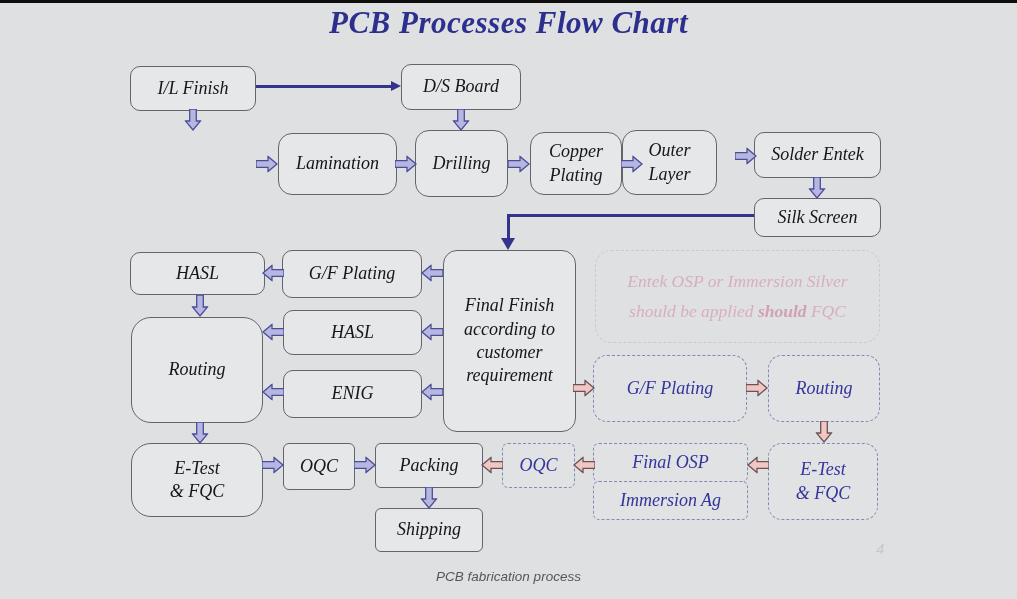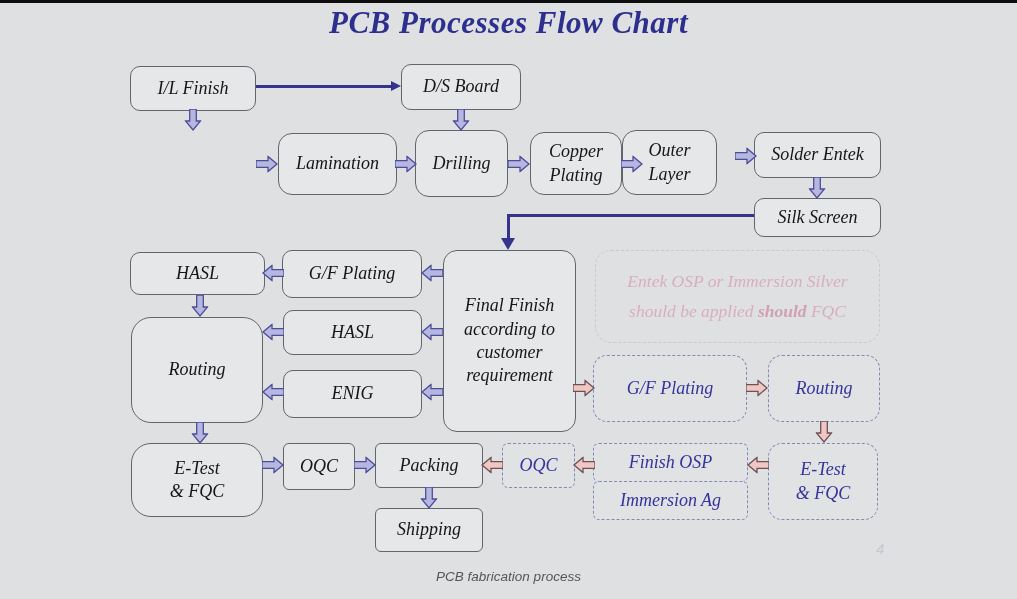--- a/index.html
+++ b/index.html
@@ -68,21 +68,21 @@
   <div class="node r20" style="left:131px;top:317px;width:132px;height:106px">Routing</div>
   <div class="node" style="left:283px;top:370px;width:139px;height:48px;border-radius:10px">ENIG</div>
 
   <div class="note" style="left:595px;top:250px;width:285px;height:93px">
     <div>Entek OSP or Immersion Silver</div>
     <div><span>should be applied </span><b>should</b><span> FQC</span></div>
   </div>
 
   <div class="node dashed" style="left:593px;top:355px;width:154px;height:67px">G/F Plating</div>
   <div class="node dashed" style="left:768px;top:355px;width:112px;height:67px">Routing</div>
-  <div class="node dashed r10" style="left:593px;top:443px;width:155px;height:39px">Finish OSP</div>
+  <div class="node dashed r10" style="left:593px;top:443px;width:155px;height:39px">Final OSP</div>
   <div class="node dashed r10" style="left:593px;top:481px;width:155px;height:39px">Immersion Ag</div>
   <div class="node dashed" style="left:768px;top:443px;width:110px;height:77px">E-Test
 &amp; FQC</div>
   <div class="node dashed r10" style="left:502px;top:443px;width:73px;height:45px">OQC</div>
 
   <div class="node r20" style="left:131px;top:443px;width:132px;height:74px">E-Test
 &amp; FQC</div>
   <div class="node r10" style="left:283px;top:443px;width:72px;height:47px">OQC</div>
   <div class="node r10" style="left:375px;top:443px;width:108px;height:45px">Packing</div>
   <div class="node r10" style="left:375px;top:508px;width:108px;height:44px">Shipping</div>

